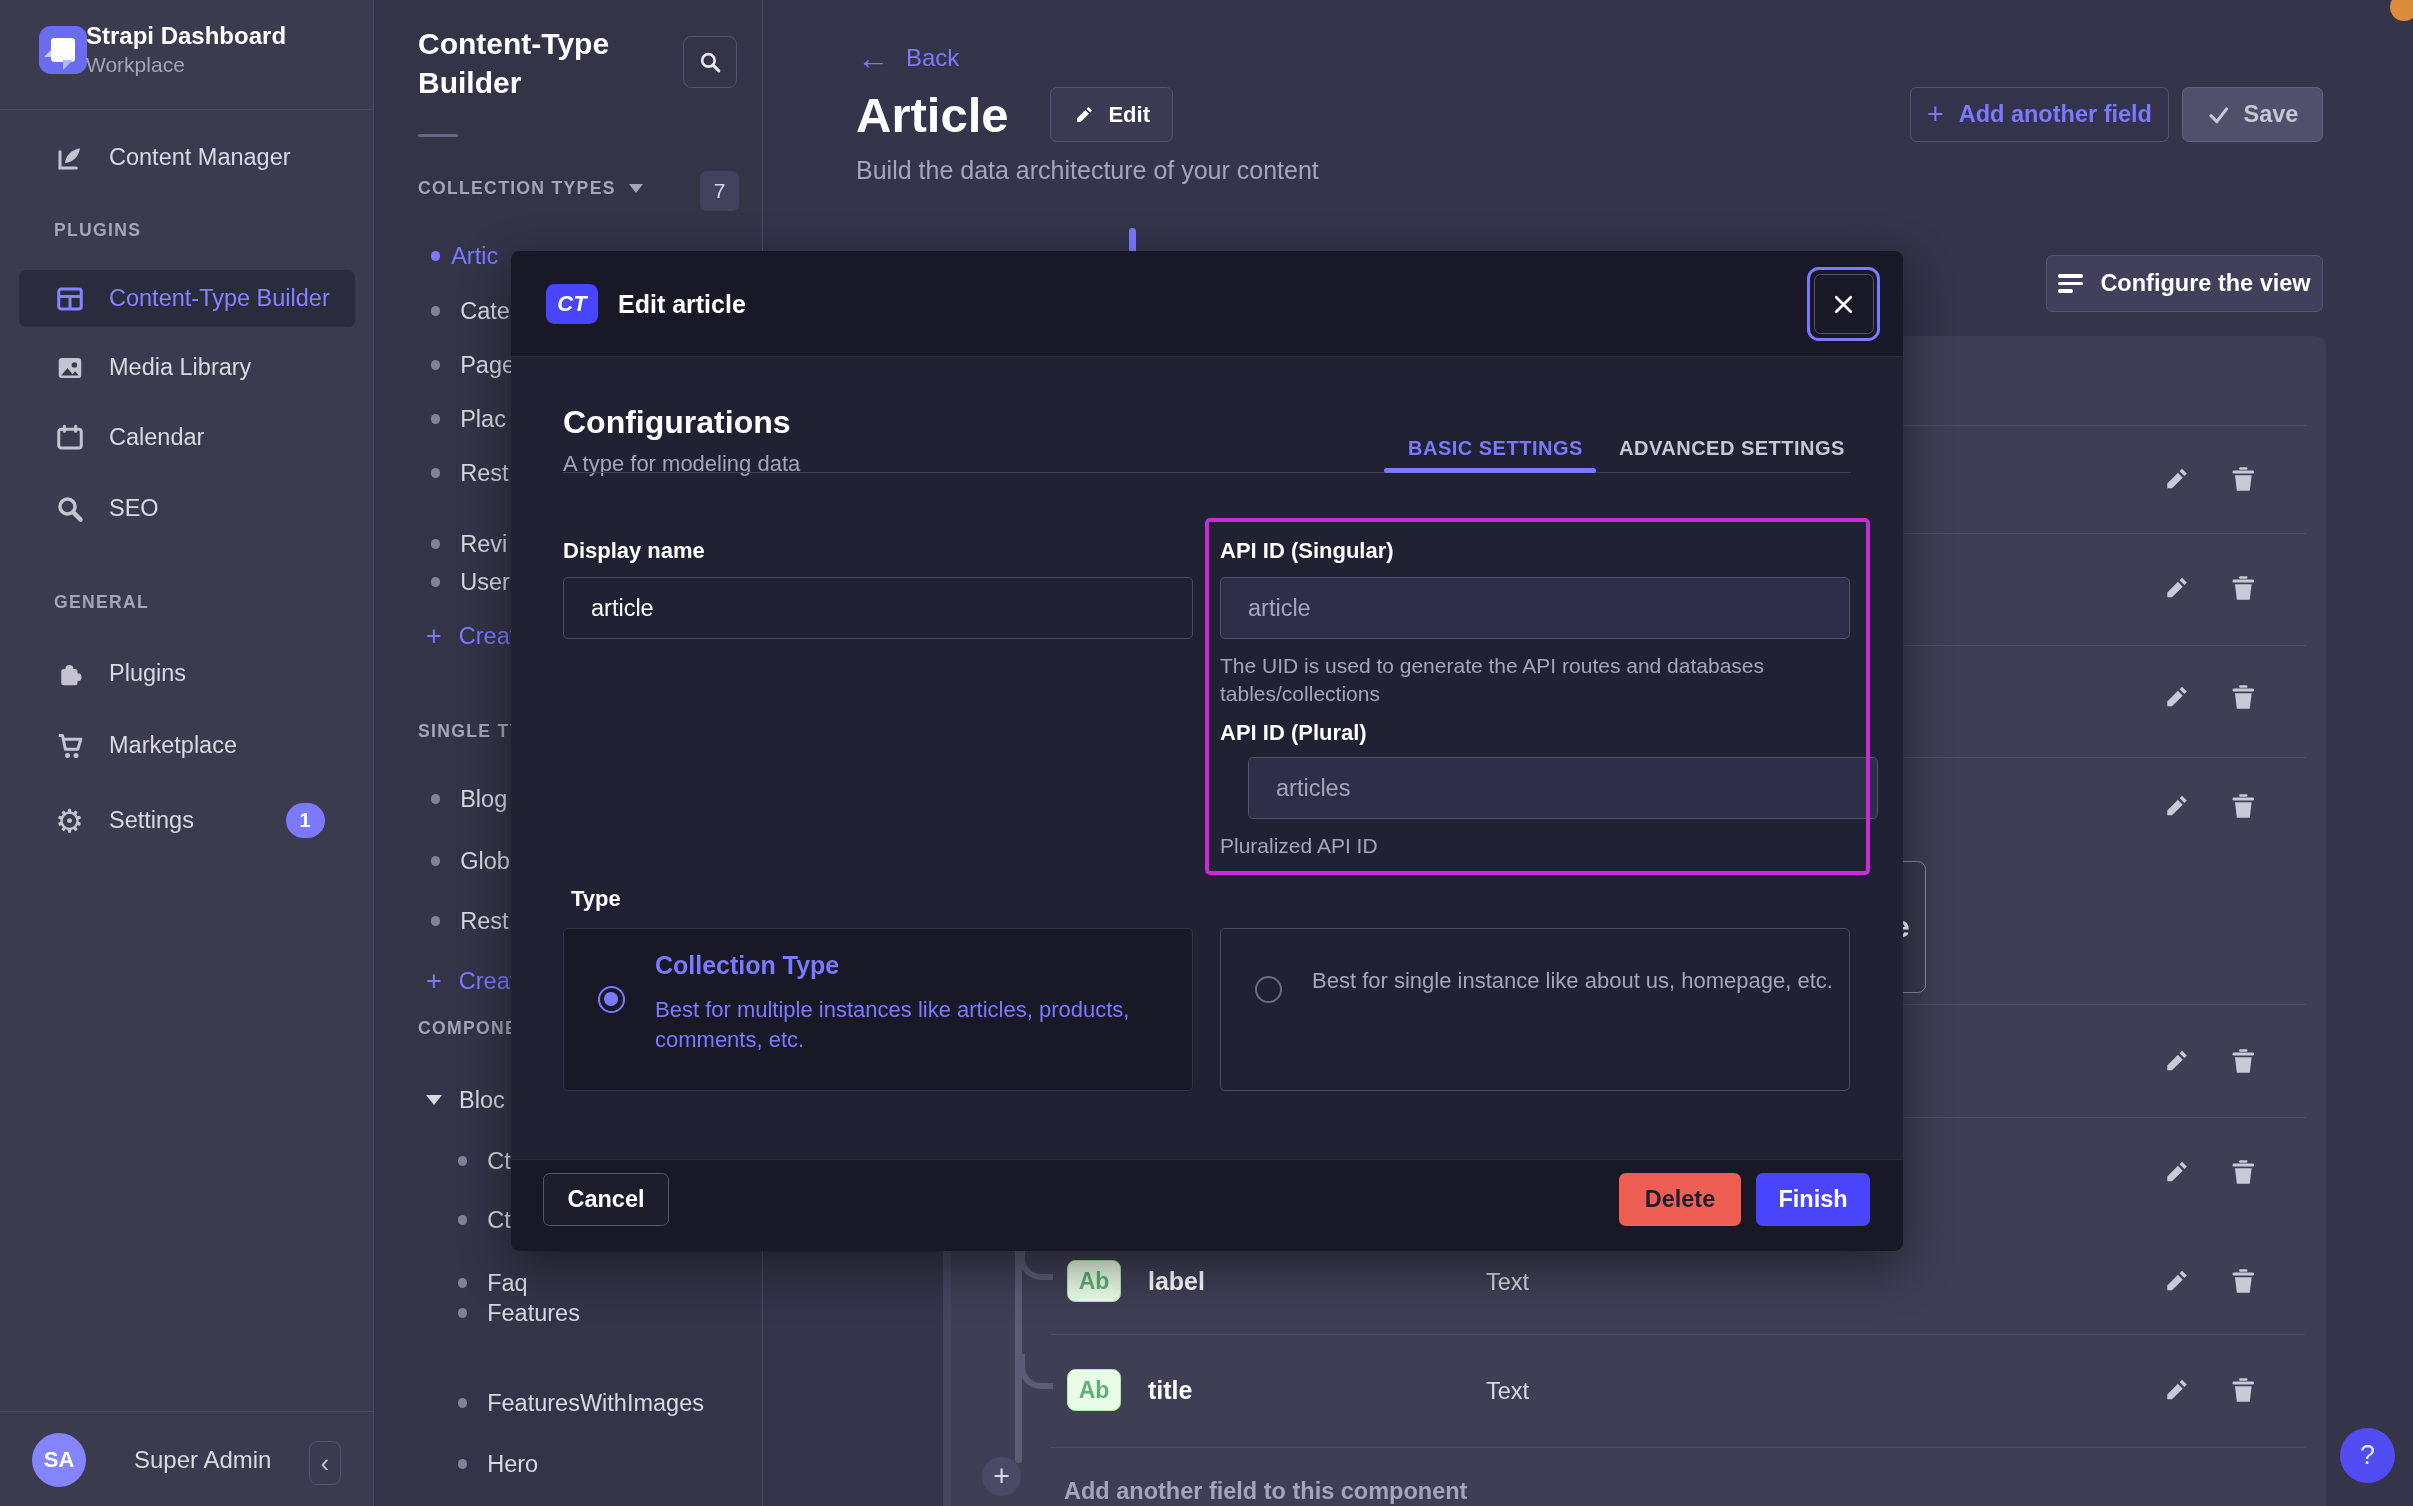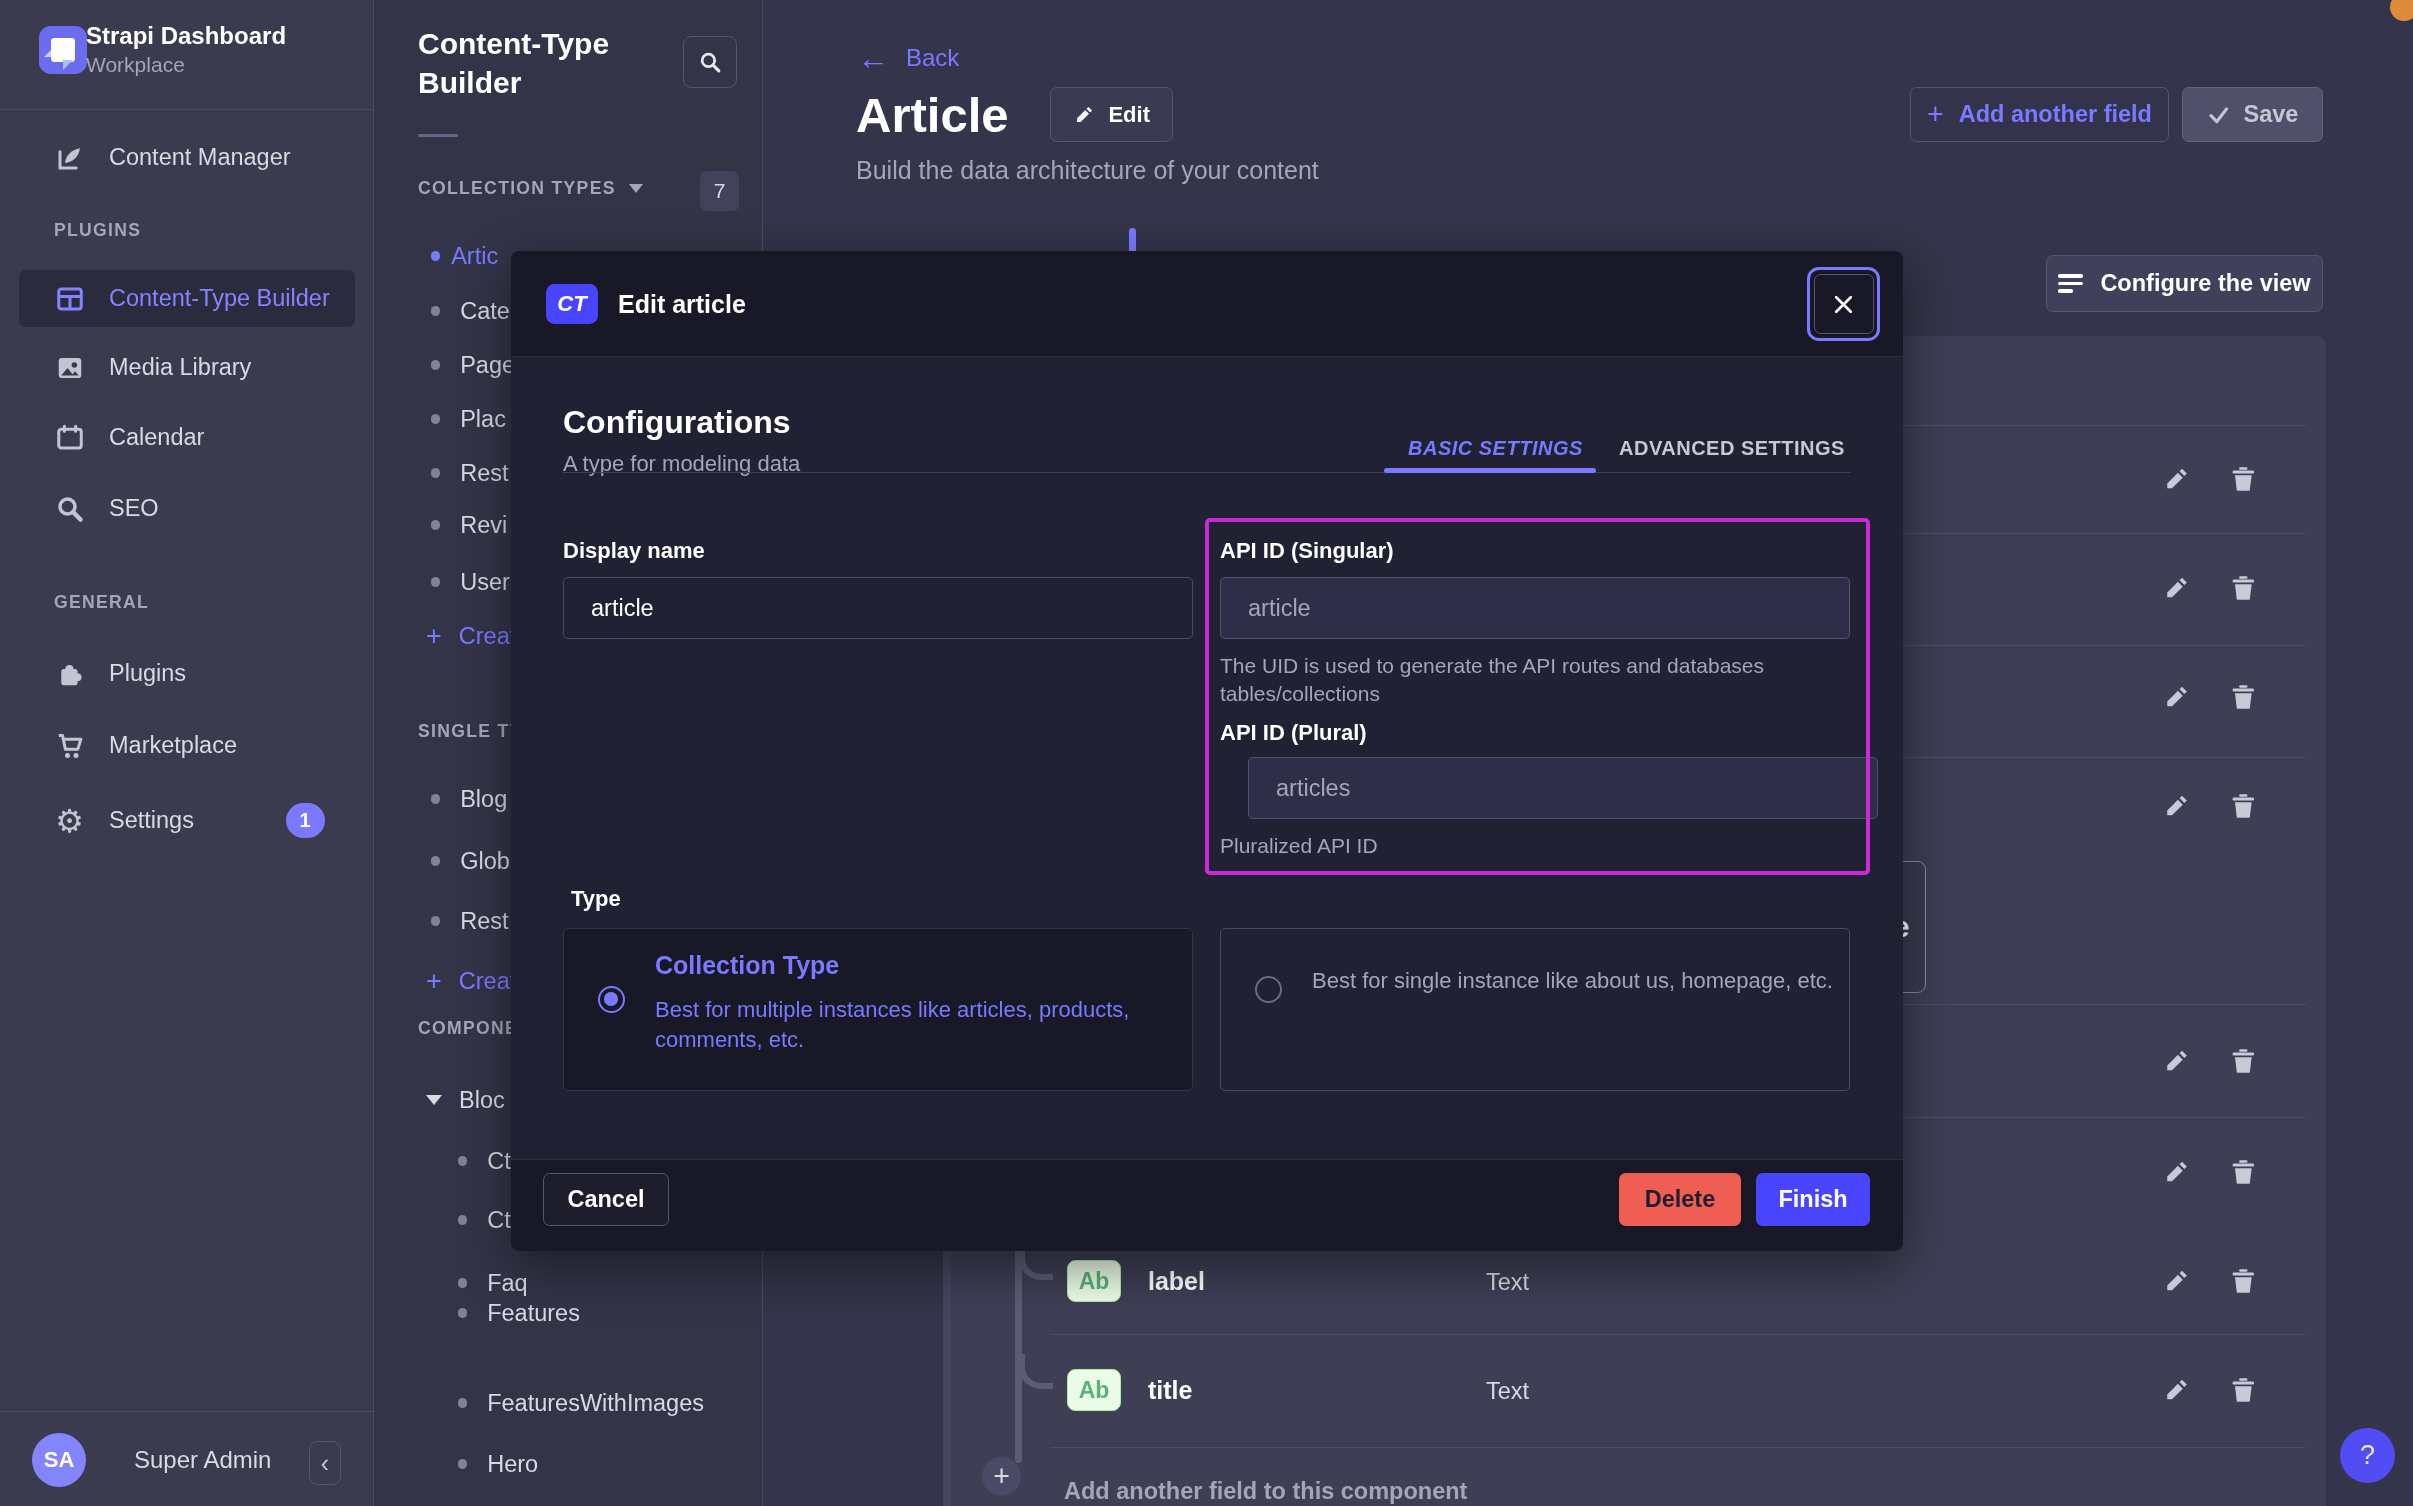--- a/index.html
+++ b/index.html
@@ -102,21 +102,21 @@
   .ct-badge{position:absolute;left:35px;top:33px;width:52px;height:40px;background:#4945ff;border-radius:8.4px;
     color:#fff;font-size:22px;font-weight:700;font-style:italic;display:flex;align-items:center;justify-content:center;}
   .modal-title{position:absolute;left:107px;top:39px;font-size:25px;font-weight:600;color:#ffffff;}
   .close-wrap{position:absolute;left:1296px;top:16px;width:73px;height:74px;border:3.4px solid #7b79ff;border-radius:11.8px;
     display:flex;align-items:center;justify-content:center;}
   .close-btn{width:60px;height:60px;border:0.8px solid #55556e;border-radius:6.7px;background:#181826;
     display:flex;align-items:center;justify-content:center;color:#fff;}
   .m-heading{position:absolute;left:52px;top:153px;font-size:32px;font-weight:700;color:#ffffff;}
   .m-subheading{position:absolute;left:52px;top:200px;font-size:22px;color:#a5a5ba;}
   .tab{position:absolute;top:186px;font-size:20px;font-weight:700;letter-spacing:0.5px;}
-  .tab.basic{left:897px;color:#7b79ff;font-style:italic;}
+  .tab.basic{left:897px;color:#7b79ff;}
   .tab.advanced{left:1108px;color:#c8c8d4;}
   .m-divider{position:absolute;left:52px;top:221px;width:1288px;height:0.8px;background:#3f3f58;}
   .tab-underline{position:absolute;left:873px;top:217px;width:212px;height:5px;background:#7b79ff;border-radius:2.5px;}
   .flabel{position:absolute;font-size:22px;font-weight:700;color:#ffffff;}
   .finput{position:absolute;width:630px;height:62px;border-radius:5px;border:0.8px solid #4a4a63;background:#212134;
     color:#ffffff;font-size:23.5px;padding:0 27px;font-family:"Liberation Sans", sans-serif;outline:none;}
   .finput.dim{background:#2e2e48;border-color:#515170;color:#a5a5ba;}
   .fhint{position:absolute;font-size:21px;line-height:28px;color:#a5a5ba;}
   .hl-box{position:absolute;left:694px;top:267px;width:665px;height:357px;border:4.2px solid #ca2bd6;border-radius:5px;pointer-events:none;}
   .tcard{position:absolute;top:677px;width:630px;height:163px;border-radius:5px;padding:22px 0 0 34px;}
@@ -280,21 +280,21 @@
         <span>Page</span>
       </div>
     <div class="abs sitem" style="top:402px;">
         <span class="dot"></span>
         <span>Plac</span>
       </div>
     <div class="abs sitem" style="top:456px;">
         <span class="dot"></span>
         <span>Rest</span>
       </div>
-    <div class="abs sitem" style="top:508px;">
+    <div class="abs sitem" style="top:527px;">
         <span class="dot"></span>
         <span>Revi</span>
       </div>
     <div class="abs sitem" style="top:565px;">
         <span class="dot"></span>
         <span>User</span>
       </div>
     <div class="abs screate" style="top:619px;">
         <span class="plus">+</span>
         <span>Creat</span>

